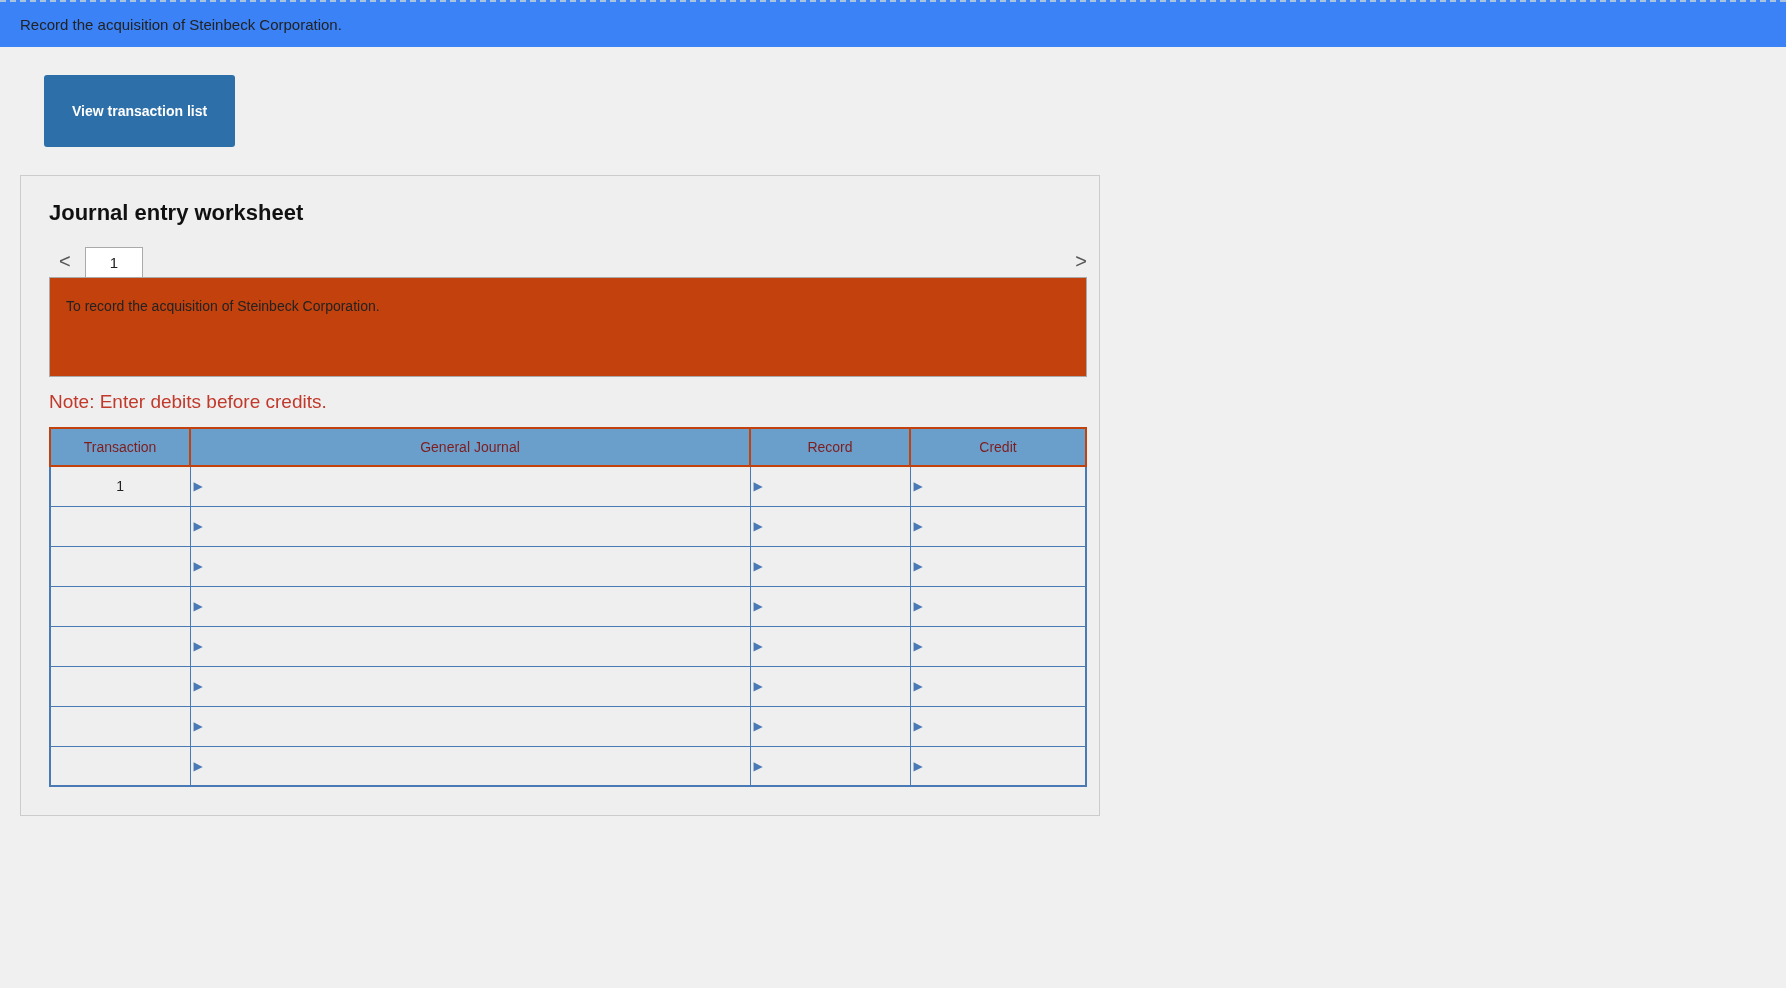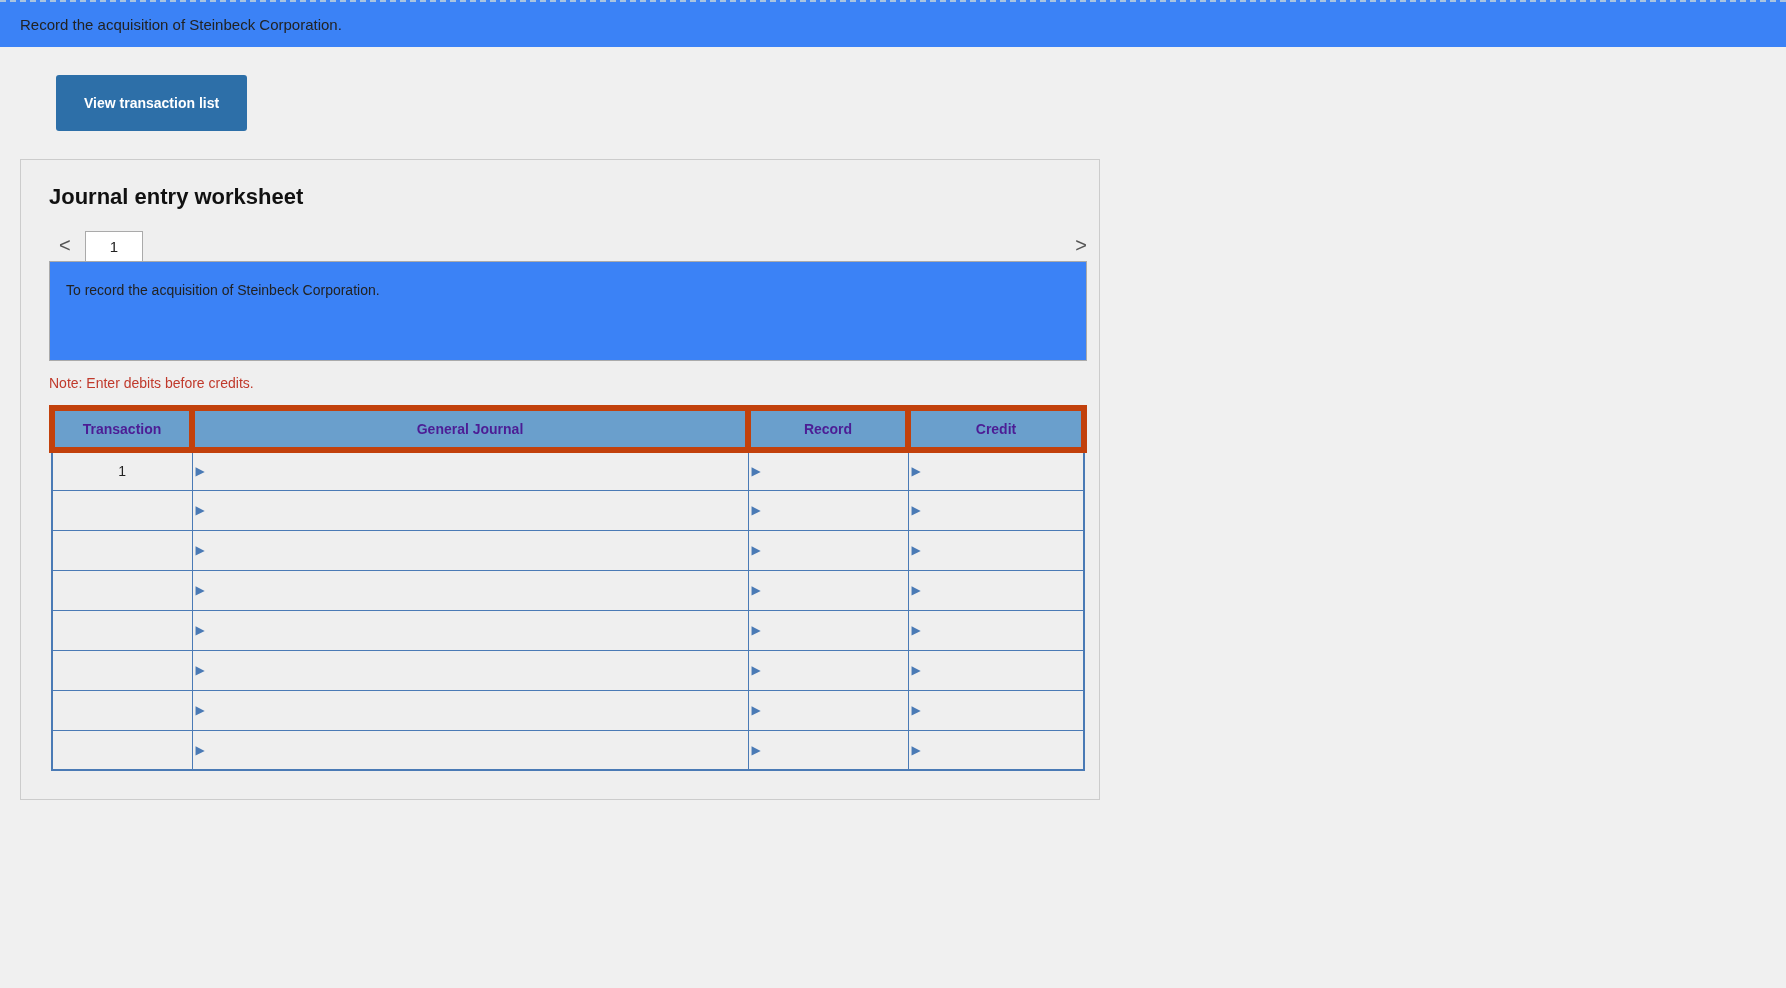--- a/index.html
+++ b/index.html
@@ -13,26 +13,26 @@
     .top-instruction-bar {
       background: #3b82f6;
       border-top: 2px dashed #aac4e0;
       padding: 14px 20px;
       font-size: 15px;
       color: #222;
     }
 
     .btn-view-transactions {
       display: inline-block;
-      margin: 18px 36px;
+      margin: 18px 24px;
       background: #2d6fa8;
       color: #fff;
       font-weight: bold;
       font-size: 14px;
-      padding: 20px 28px;
+      padding: 28px 28px;
       border: none;
       cursor: pointer;
       border-radius: 3px;
     }
 
     .worksheet-container {
       margin: 0 20px 20px 20px;
       background: #efefef;
       border: 1px solid #ccc;
       padding: 24px 12px 28px 28px;
@@ -58,49 +58,49 @@
       border: 1px solid #aaa;
       border-bottom: none;
       background: #fff;
       padding: 6px 24px;
       font-size: 15px;
       cursor: pointer;
       margin-left: 4px;
     }
 
     .tab-content-box {
-      background: #3b82f6;
+      background: #c2410c;
       border: 1px solid #aaa;
       padding: 20px 16px 30px 16px;
       font-size: 14px;
       color: #222;
       min-height: 100px;
       margin-bottom: 14px;
     }
 
     .note-text {
       color: #c0392b;
-      font-size: 14px;
+      font-size: 19px;
       margin-bottom: 14px;
     }
 
     
     .journal-table {
       width: 100%;
       border-collapse: collapse;
       border: 2px solid #4a7ab5;
     }
 
     .journal-table thead tr th {
       background: #6a9fcc;
-      color: #4c1d95;
-      font-weight: bold;
+      color: #7f1d1d;
+      font-weight: normal;
       font-size: 14px;
       padding: 10px 8px;
-      border: 6px solid #c2410c;
+      border: 2px solid #c2410c;
       text-align: center;
     }
 
     .journal-table thead tr th.col-transaction {
       width: 140px;
     }
     .journal-table thead tr th.col-journal {
       width: auto;
     }
     .journal-table thead tr th.col-debit {

